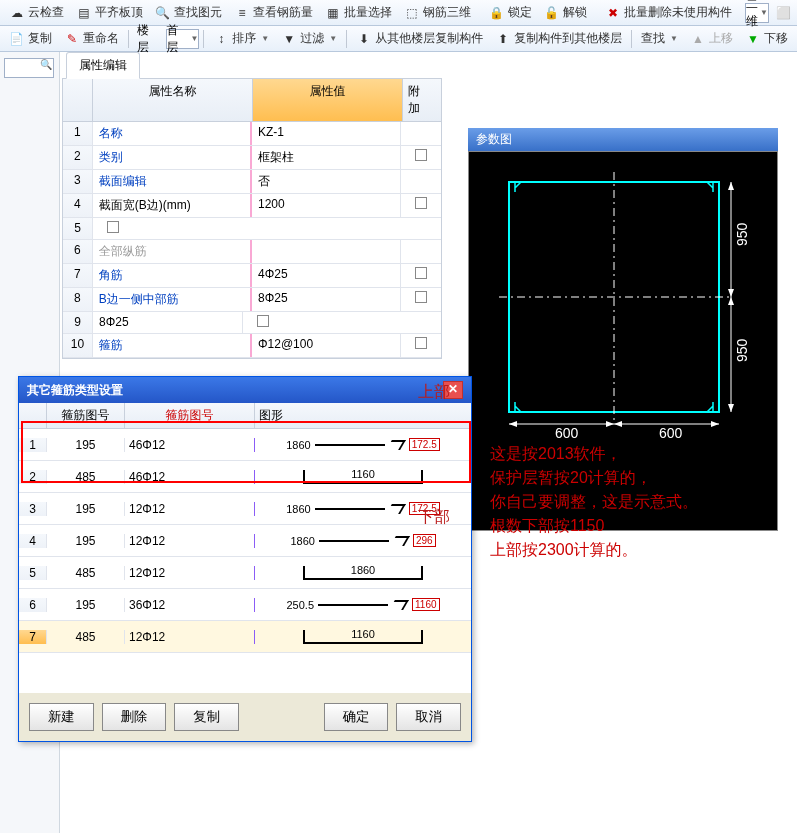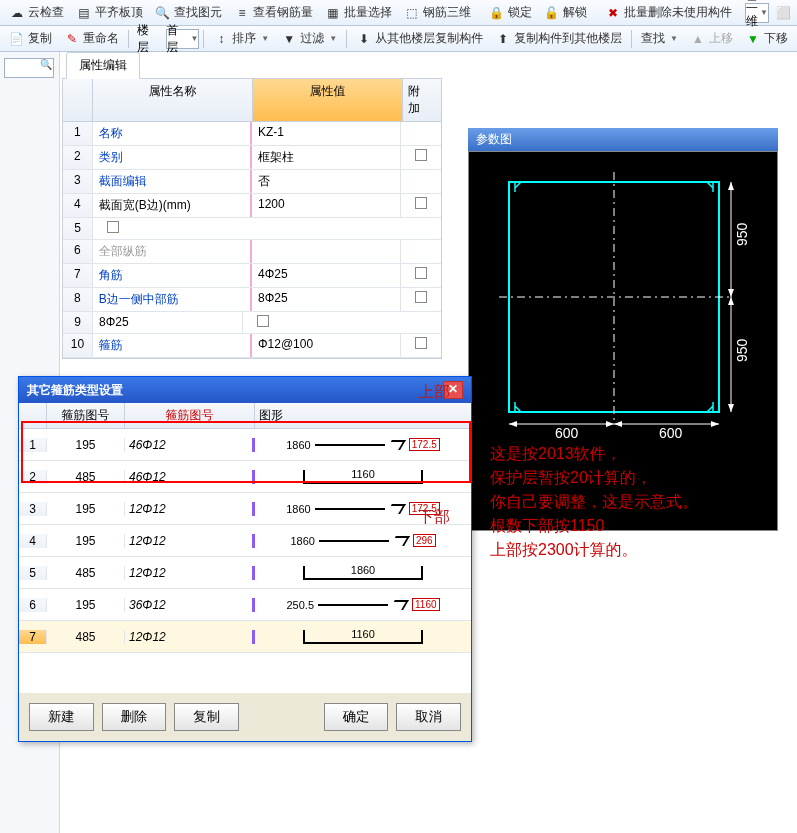--- a/index.html
+++ b/index.html
@@ -42,21 +42,21 @@
     .dlg-close { background: #e85050; color: #fff; width: 20px; height: 18px; text-align: center; cursor: pointer; border: 1px solid #c03030; }
     .dlg-body { padding: 0; background: #fff; }
     .dlg-header { display: flex; background: linear-gradient(#f5f8fc, #e8eef6); border-bottom: 1px solid #c8d0dc; }
     .dh-num { width: 28px; border-right: 1px solid #c8d0dc; padding: 4px; }
     .dh-id { width: 78px; text-align: center; border-right: 1px solid #c8d0dc; padding: 4px; }
     .dh-info { width: 130px; text-align: center; border-right: 1px solid #c8d0dc; padding: 4px; color: #c00; }
     .dh-shape { width: 216px; text-align: left; padding: 4px; }
     .dlg-row { display: flex; border-bottom: 1px solid #e0e4ec; height: 32px; align-items: center; }
     .dr-num { width: 28px; text-align: center; border-right: 1px solid #e0e4ec; background: linear-gradient(#f5f8fc, #eef2f8); }
     .dr-id { width: 78px; text-align: center; border-right: 1px solid #e0e4ec; }
-    .dr-info { width: 130px; padding-left: 4px; border-right: 3px solid #8b5cf6; font-style: italic; }
+    .dr-info { width: 130px; padding-left: 4px; border-right: 1px solid #8b5cf6; }
     .dr-shape { width: 216px; text-align: center; display: flex; align-items: center; justify-content: center; gap: 4px; position: relative; }
     .dr-sel { background: #fff8e0; }
     .dr-sel .dr-num { background: linear-gradient(#ffd890, #ffbe50); }
     .shape-line { display: inline-block; width: 70px; height: 2px; background: #000; position: relative; }
     .shape-hook { display: inline-block; width: 14px; height: 10px; border: 2px solid #000; border-bottom: none; border-left: none; transform: skewX(-30deg); }
     .shape-open { display: inline-block; width: 120px; height: 14px; border: 2px solid #000; border-top: none; }
     .dim-label { font-size: 11px; }
     .dim-red-box { border: 1px solid #c00; padding: 0 2px; font-size: 10px; color: #c00; margin-left: 2px; }
     .red-frame-1 { position: absolute; border: 2px solid red; pointer-events: none; }
     

